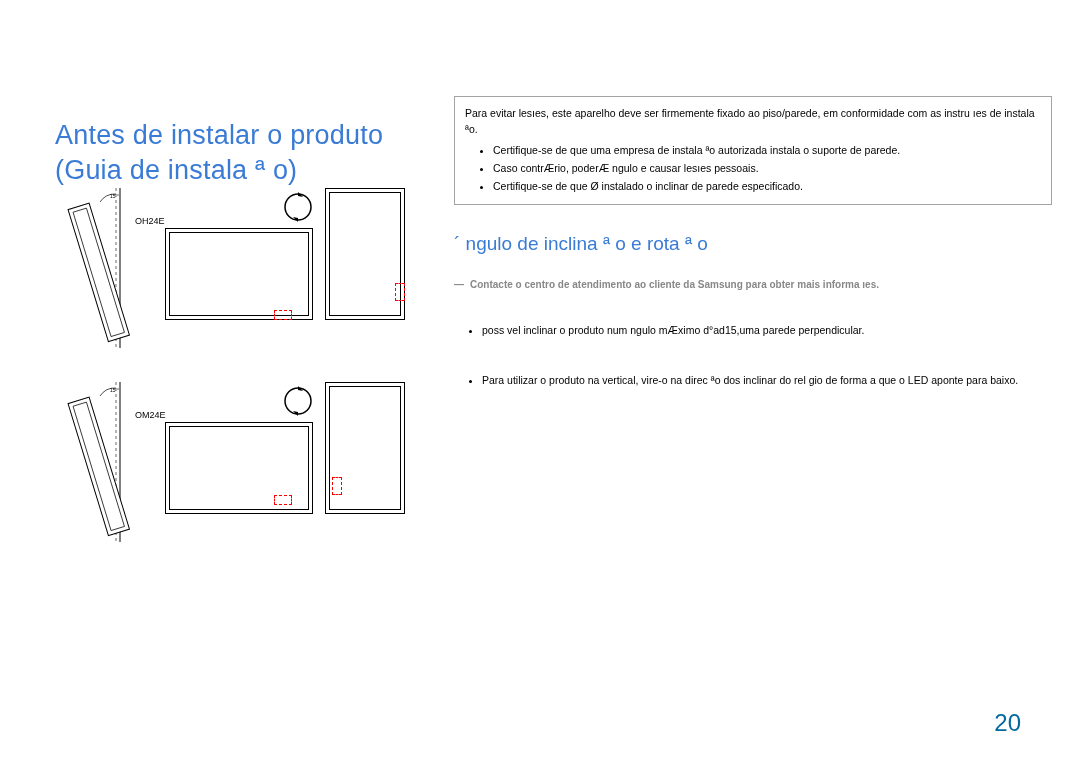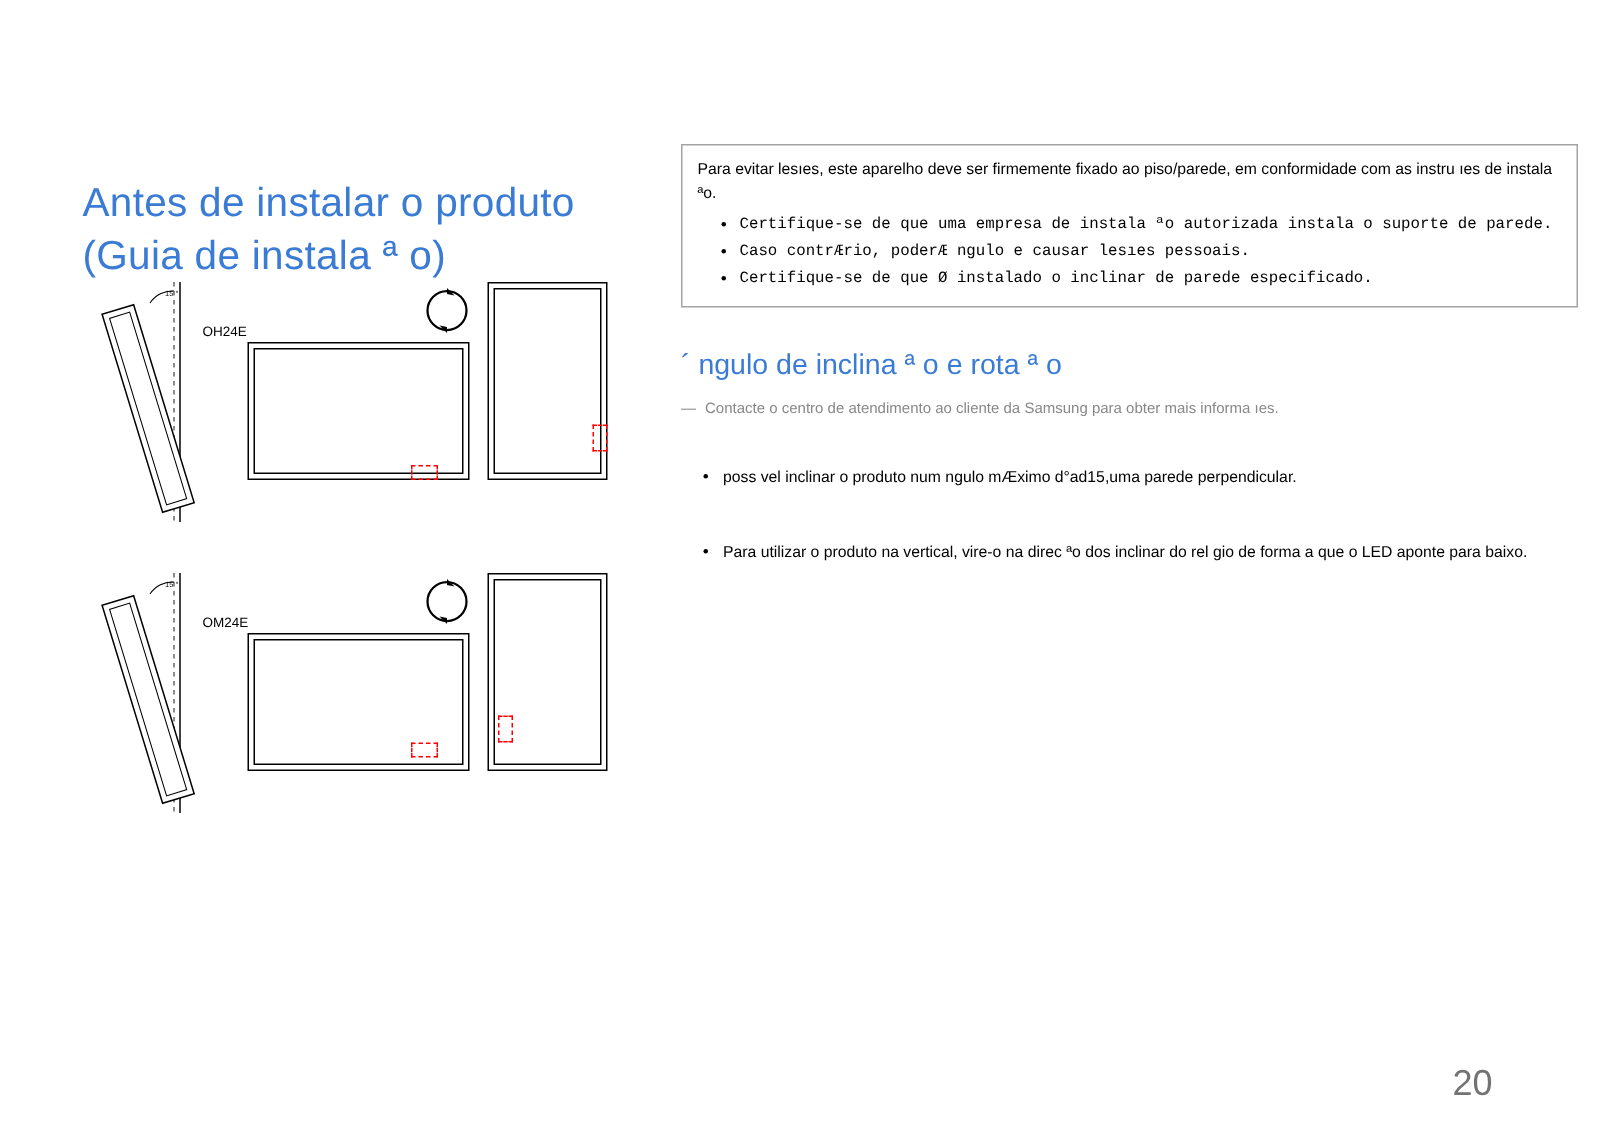--- a/index.html
+++ b/index.html
@@ -16,27 +16,27 @@
   .land-rect { position: absolute; top: 40px; left: 0; width: 148px; height: 92px; border: 1px solid #000; }
   .land-rect-inner { position: absolute; top: 3px; left: 3px; right: 3px; bottom: 3px; border: 1px solid #000; }
   .led-dash-h { position: absolute; width: 18px; height: 10px; border: 1px dashed red; }
   .port-rect { position: absolute; top: 0; left: 160px; width: 80px; height: 132px; border: 1px solid #000; }
   .port-rect .land-rect-inner { top:3px; left:3px; right:3px; bottom:3px; }
   .led-dash-v { position: absolute; width: 10px; height: 18px; border: 1px dashed red; }
   .rot-circle { position: absolute; top: 2px; left: 116px; }
   .info-col { position: absolute; top: 96px; left: 454px; right: 28px; }
   .box { border: 1px solid #a3a3a3; padding: 8px 10px 8px 10px; font-size: 10.5px; line-height: 1.55; }
   .box ul { margin-top: 4px; padding-left: 28px; }
-  .box li { margin-bottom: 2px; font-family: Liberation Mono, monospace; }
-  .subheading { color: #3a7bd5; font-size: 19px; font-weight: 400; margin-top: 28px; margin-bottom: 12px; }
-  .note { font-size: 10px; color: #888; margin-bottom: 8px; position: relative; padding-left: 16px; }
+  .box li { margin-bottom: 2px; }
+  .subheading { color: #3a7bd5; font-size: 19px; font-weight: 400; margin-top: 28px; margin-bottom: 24px; }
+  .note { font-size: 10px; color: #888; margin-bottom: 8px; position: relative; padding-left: 16px; font-weight: bold; }
   .note::before { content: "―"; position: absolute; left: 0; top: 0; color: #888; }
   .bullets { font-size: 10.5px; line-height: 1.7; padding-left: 28px; }
   .bullets li { margin-bottom: 4px; margin-top: 32px; }
-  .pagenum { position: absolute; right: 85px; bottom: 26px; font-size: 24px; color: #737373; font-weight: 300; }
+  .pagenum { position: absolute; right: 59px; bottom: 26px; font-size: 24px; color: #0369a1; font-weight: 300; }
 </style>
 </head>
 <body>
 
 <div class="page">
   <div class="title">Antes de instalar o produto (Guia de instala ª o)</div>
 
   <div class="diagrams">
 
     <div class="diag-row">

